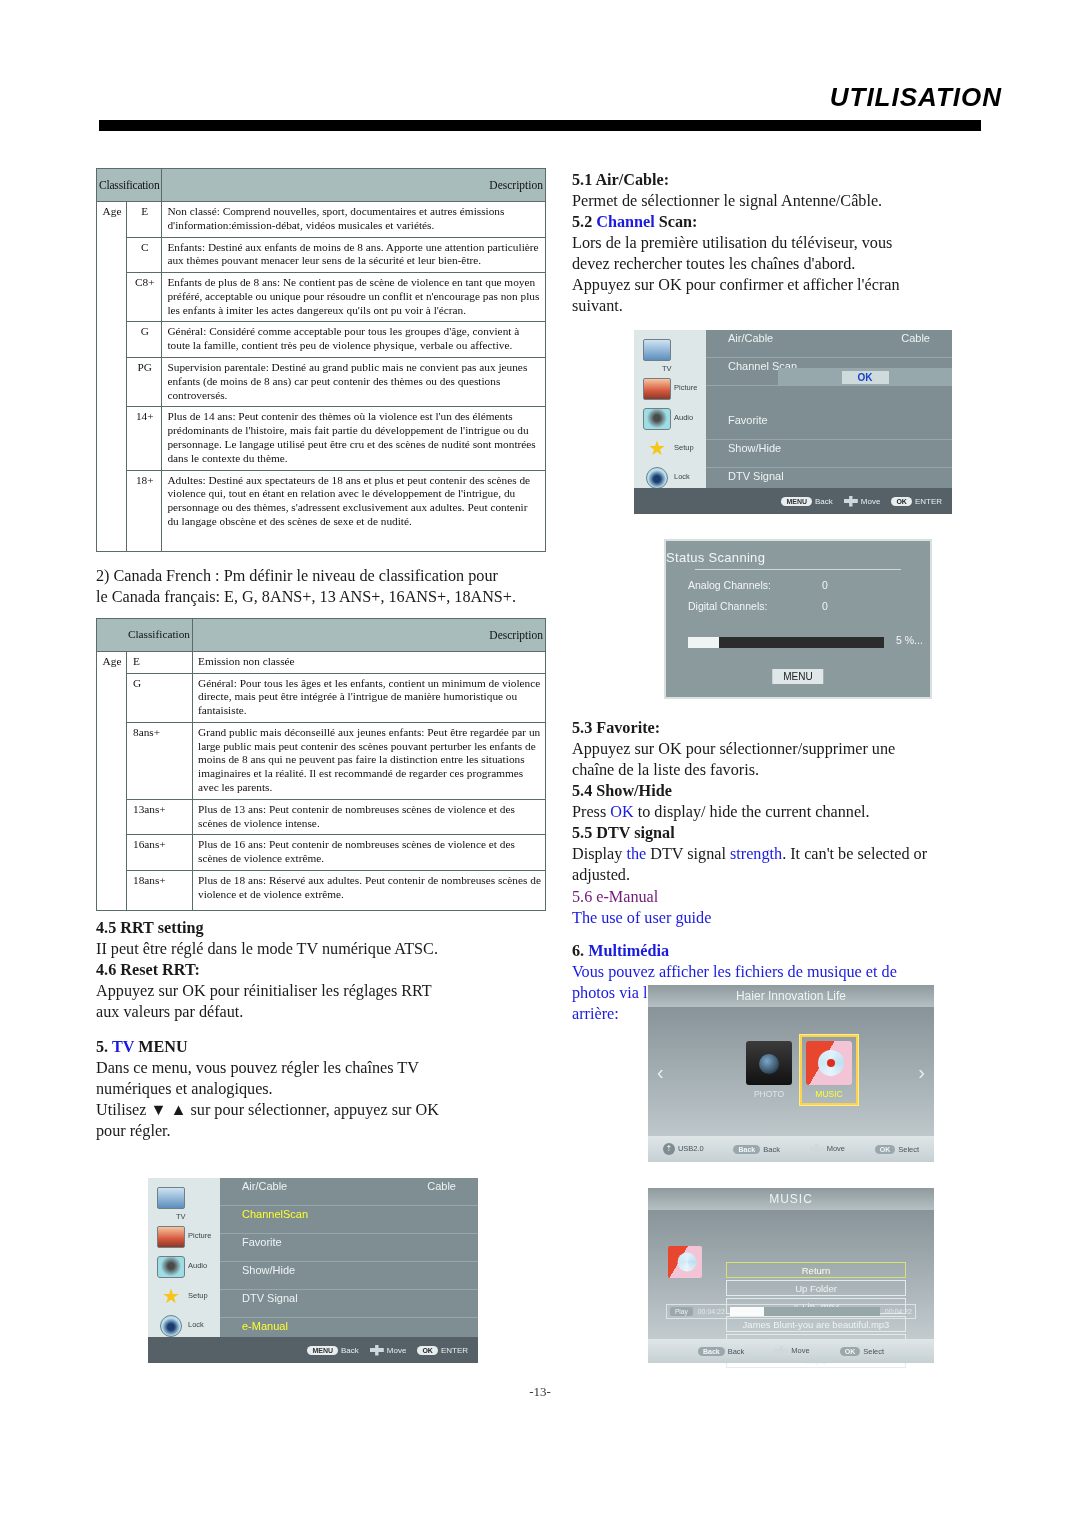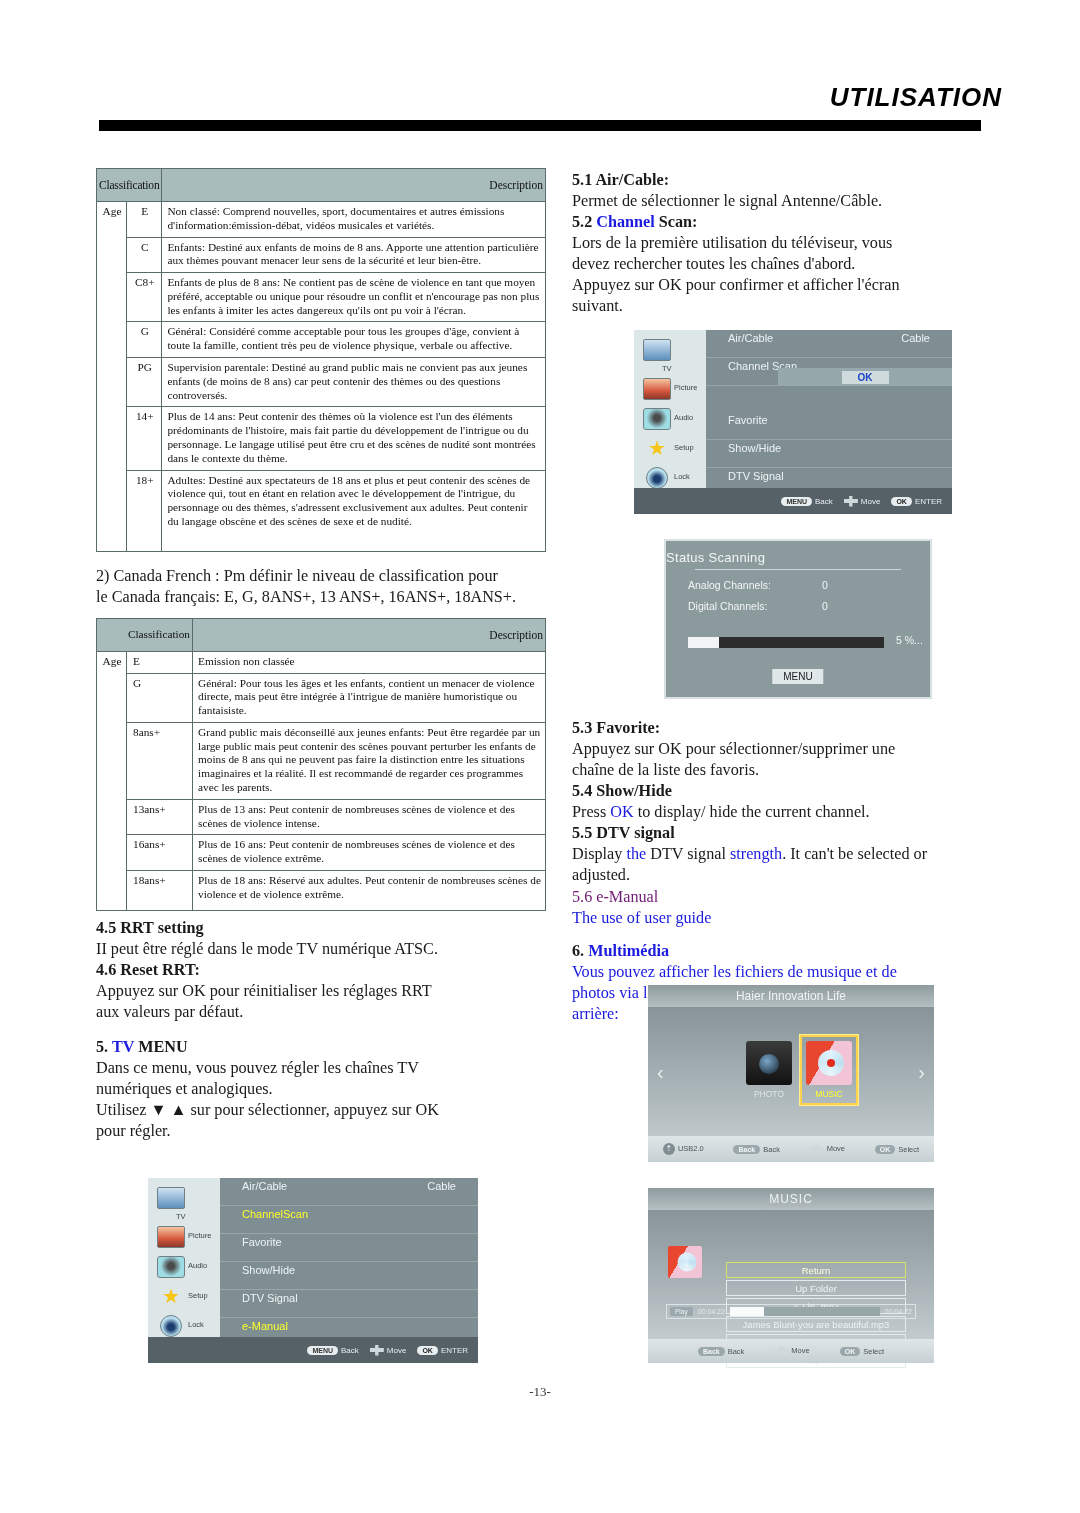--- a/index.html
+++ b/index.html
@@ -293,21 +293,21 @@
         </tr>
       </thead>
       <tbody>
         <tr>
           <td class="c-age" rowspan="6">Age</td>
           <td class="c-code">E</td>
           <td class="c-body">Emission non classée</td>
         </tr>
         <tr>
           <td class="c-code">G</td>
-          <td class="c-body">Général: Pour tous les âges et les enfants, contient un menacer de violence directe, mais peut être intégrée à l'intrigue de manière humoristique ou fantaisiste.</td>
+          <td class="c-body">Général: Pour tous les âges et les enfants, contient un minimum de violence directe, mais peut être intégrée à l'intrigue de manière humoristique ou fantaisiste.</td>
         </tr>
         <tr>
           <td class="c-code">8ans+</td>
           <td class="c-body">Grand public mais déconseillé aux jeunes enfants: Peut être regardée par un large public mais peut contenir des scènes pouvant perturber les enfants de moins de 8 ans qui ne peuvent pas faire la distinction entre les situations imaginaires et la réalité. Il est recommandé de regarder ces programmes avec les parents.</td>
         </tr>
         <tr>
           <td class="c-code">13ans+</td>
           <td class="c-body">Plus de 13 ans: Peut contenir de nombreuses scènes de violence et des scènes de violence intense.</td>
         </tr>
         <tr>

